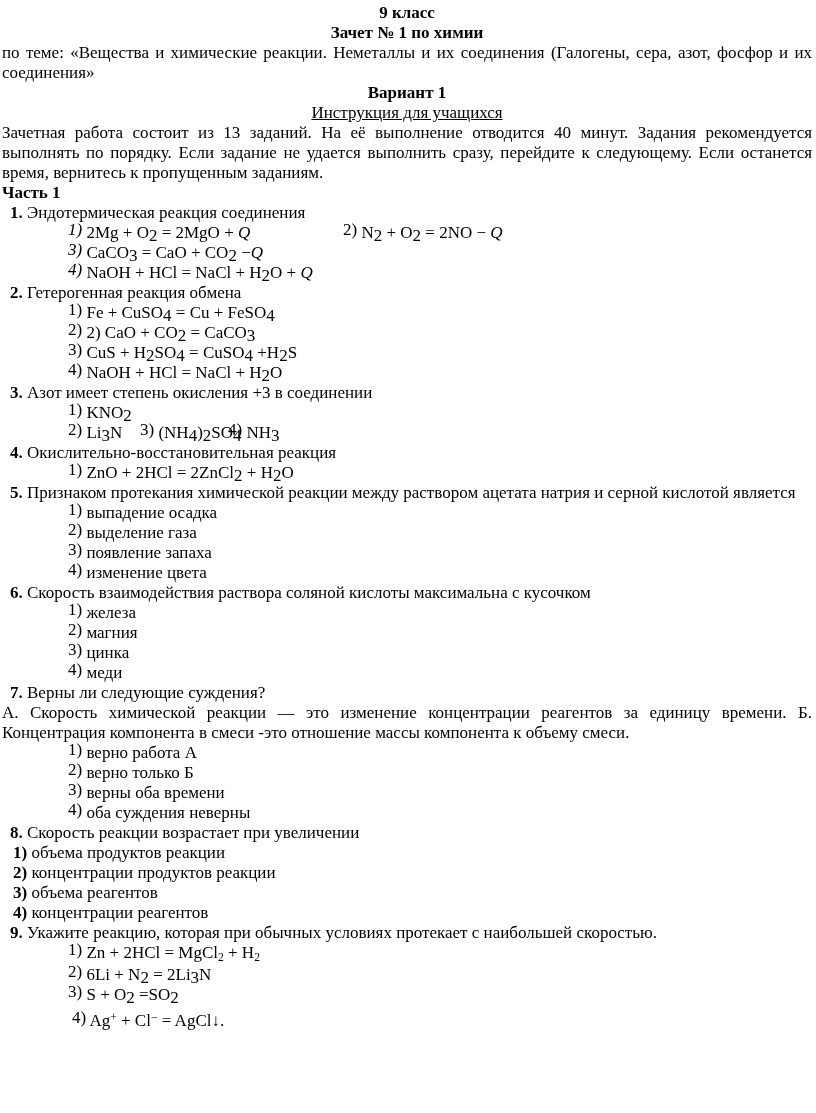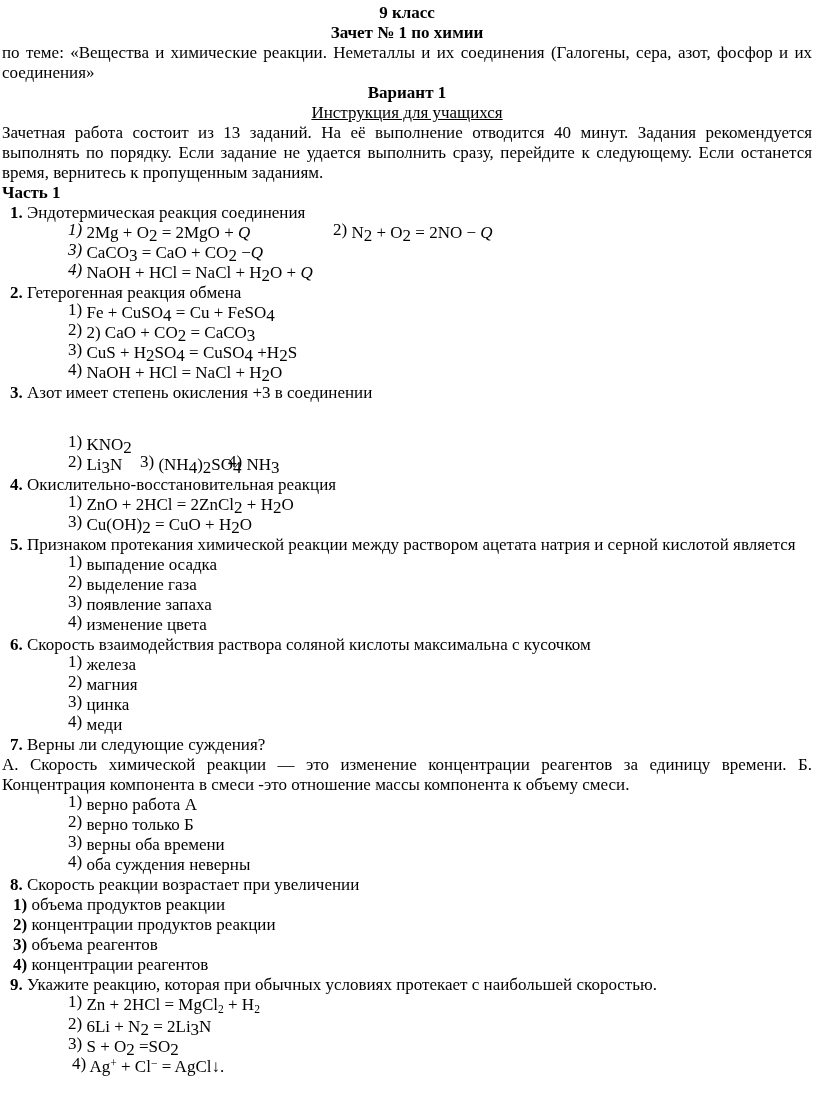--- a/index.html
+++ b/index.html
@@ -33,40 +33,39 @@
 <div class="center bold">9 класс</div>
 <div class="center bold">Зачет № 1 по химии</div>
 <div class="just">по теме: «Вещества и химические реакции. Неметаллы и их соединения (Галогены, сера, азот, фосфор и их соединения»</div>
 <div class="center bold">Вариант 1</div>
 <div class="center underline">Инструкция для учащихся</div>
 <div class="just">Зачетная работа состоит из 13 заданий. На её выполнение отводится 40 минут. Задания рекомендуется выполнять по порядку. Если задание не удается выполнить сразу, перейдите к следующему. Если останется время, вернитесь к пропущенным заданиям.</div>
 <div class="bold">Часть 1</div>
 <div id="questions">
     <div class="question">
       <div class="stem"><span class="qnum">1. </span>Эндотермическая реакция соединения</div>
-      <div class="orow" style="padding-left: 66px;"><span class="opt"><span class="onum it raised">1) </span><span class="otext">2Mg + O<span class="bsub">2</span> = 2MgO + <i>Q</i></span></span><span class="opt opt-abs" style="left: 331px;"><span class="onum raised">2) </span><span class="otext">N<span class="bsub">2</span> + O<span class="bsub">2</span> = 2NO − <i>Q</i></span></span></div>
+      <div class="orow" style="padding-left: 66px;"><span class="opt"><span class="onum it raised">1) </span><span class="otext">2Mg + O<span class="bsub">2</span> = 2MgO + <i>Q</i></span></span><span class="opt opt-abs" style="left: 341px;"><span class="onum raised">2) </span><span class="otext">N<span class="bsub">2</span> + O<span class="bsub">2</span> = 2NO − <i>Q</i></span></span></div>
       <div class="orow" style="padding-left: 66px;"><span class="opt"><span class="onum it raised">3) </span><span class="otext">CaCO<span class="bsub">3</span> = CaO + CO<span class="bsub">2</span> −<i>Q</i></span></span></div>
       <div class="orow" style="padding-left: 66px;"><span class="opt"><span class="onum it raised">4) </span><span class="otext">NaOH + HCl = NaCl + H<span class="bsub">2</span>O + <i>Q</i></span></span></div>
     </div>
     <div class="question">
       <div class="stem"><span class="qnum">2. </span>Гетерогенная реакция обмена</div>
       <div class="orow" style="padding-left: 66px;"><span class="opt"><span class="onum raised">1) </span><span class="otext">Fe + CuSO<span class="bsub">4</span> = Cu + FeSO<span class="bsub">4</span></span></span></div>
       <div class="orow" style="padding-left: 66px;"><span class="opt"><span class="onum raised">2) </span><span class="otext">2) CaO + CO<span class="bsub">2</span> = CaCO<span class="bsub">3</span></span></span></div>
       <div class="orow" style="padding-left: 66px;"><span class="opt"><span class="onum raised">3) </span><span class="otext">CuS + H<span class="bsub">2</span>SO<span class="bsub">4</span> = CuSO<span class="bsub">4</span> +H<span class="bsub">2</span>S</span></span></div>
       <div class="orow" style="padding-left: 66px;"><span class="opt"><span class="onum raised">4) </span><span class="otext">NaOH + HCl = NaCl + H<span class="bsub">2</span>O</span></span></div>
     </div>
     <div class="question">
       <div class="stem"><span class="qnum">3. </span>Азот имеет степень окисления +3 в соединении</div>
-      <div class="orow" style="padding-left: 66px; margin-top: 32px;"><span class="opt"><span class="onum raised">1) </span><span class="otext">KNO<span class="bsub">2</span></span></span></div>
+      <div class="orow" style="padding-left: 66px;"><span class="opt"><span class="onum raised">1) </span><span class="otext">KNO<span class="bsub">2</span></span></span></div>
       <div class="orow" style="padding-left: 66px;"><span class="opt"><span class="onum raised">2) </span><span class="otext">Li<span class="bsub">3</span>N</span></span><span class="opt opt-abs" style="left: 138px;"><span class="onum raised">3) </span><span class="otext">(NH<span class="bsub">4</span>)<span class="bsub">2</span>SO<span class="bsub">4</span></span></span><span class="opt opt-abs" style="left: 226px;"><span class="onum raised">4) </span><span class="otext">NH<span class="bsub">3</span></span></span></div>
     </div>
     <div class="question">
       <div class="stem"><span class="qnum">4. </span>Окислительно-восстановительная реакция</div>
       <div class="orow" style="padding-left: 66px;"><span class="opt"><span class="onum raised">1) </span><span class="otext">ZnO + 2HCl = 2ZnCl<span class="bsub">2</span> + H<span class="bsub">2</span>O</span></span></div>
-      <div class="orow" style="padding-left: 66px;"><span class="opt"><span class="onum raised">3) </span><span class="otext">Cu(OH)<span class="bsub">2</span> = CuO + H<span class="bsub">2</span>O</span></span></div>
     </div>
     <div class="question">
       <div class="stem just"><span class="qnum">5. </span>Признаком протекания химической реакции между раствором ацетата натрия и серной кислотой является</div>
       <div class="orow" style="padding-left: 66px;"><span class="opt"><span class="onum raised">1) </span><span class="otext">выпадение осадка</span></span></div>
       <div class="orow" style="padding-left: 66px;"><span class="opt"><span class="onum raised">2) </span><span class="otext">выделение газа</span></span></div>
       <div class="orow" style="padding-left: 66px;"><span class="opt"><span class="onum raised">3) </span><span class="otext">появление запаха</span></span></div>
       <div class="orow" style="padding-left: 66px;"><span class="opt"><span class="onum raised">4) </span><span class="otext">изменение цвета</span></span></div>
     </div>
     <div class="question">
       <div class="stem"><span class="qnum">6. </span>Скорость взаимодействия раствора соляной кислоты максимальна с кусочком</div>
@@ -88,15 +87,15 @@
       <div class="orow" style="padding-left: 11px;"><span class="opt"><span class="onum bn">1) </span><span class="otext">объема продуктов реакции</span></span></div>
       <div class="orow" style="padding-left: 11px;"><span class="opt"><span class="onum bn">2) </span><span class="otext">концентрации продуктов реакции</span></span></div>
       <div class="orow" style="padding-left: 11px;"><span class="opt"><span class="onum bn">3) </span><span class="otext">объема реагентов</span></span></div>
       <div class="orow" style="padding-left: 11px;"><span class="opt"><span class="onum bn">4) </span><span class="otext">концентрации реагентов</span></span></div>
     </div>
     <div class="question">
       <div class="stem"><span class="qnum">9. </span>Укажите реакцию, которая при обычных условиях протекает с наибольшей скоростью.</div>
       <div class="orow" style="padding-left: 66px;"><span class="opt"><span class="onum raised">1) </span><span class="otext">Zn + 2HCl = MgCl<span class="ssub">2</span> + H<span class="ssub">2</span></span></span></div>
       <div class="orow" style="padding-left: 66px;"><span class="opt"><span class="onum raised">2) </span><span class="otext">6Li + N<span class="bsub">2</span> = 2Li<span class="bsub">3</span>N</span></span></div>
       <div class="orow" style="padding-left: 66px;"><span class="opt"><span class="onum raised">3) </span><span class="otext">S + O<span class="bsub">2</span> =SO<span class="bsub">2</span></span></span></div>
-      <div class="orow" style="padding-left: 70px; "><span class="opt"><span class="onum raised">4) </span><span class="otext">Ag<span class="ssup">+</span> + Cl<span class="ssup">−</span> = AgCl↓.</span></span></div>
+      <div class="orow" style="padding-left: 70px; margin-top: 6px;"><span class="opt"><span class="onum raised">4) </span><span class="otext">Ag<span class="ssup">+</span> + Cl<span class="ssup">−</span> = AgCl↓.</span></span></div>
     </div>
   </div>
 
 </body></html>

